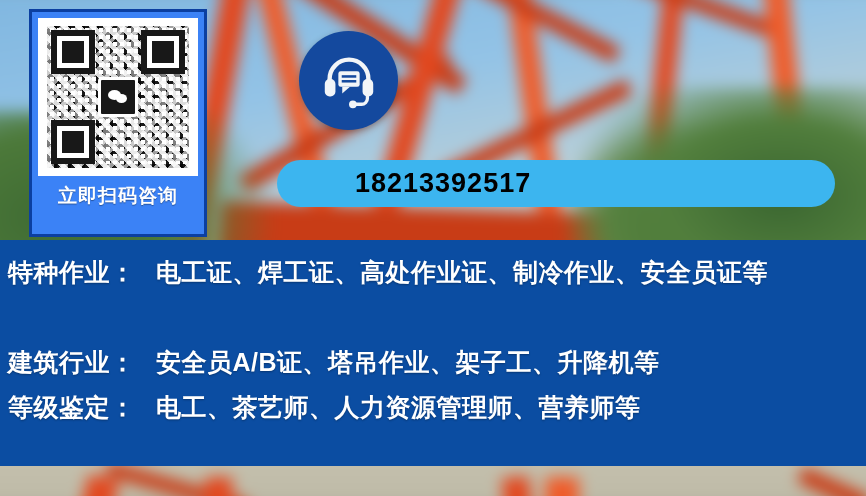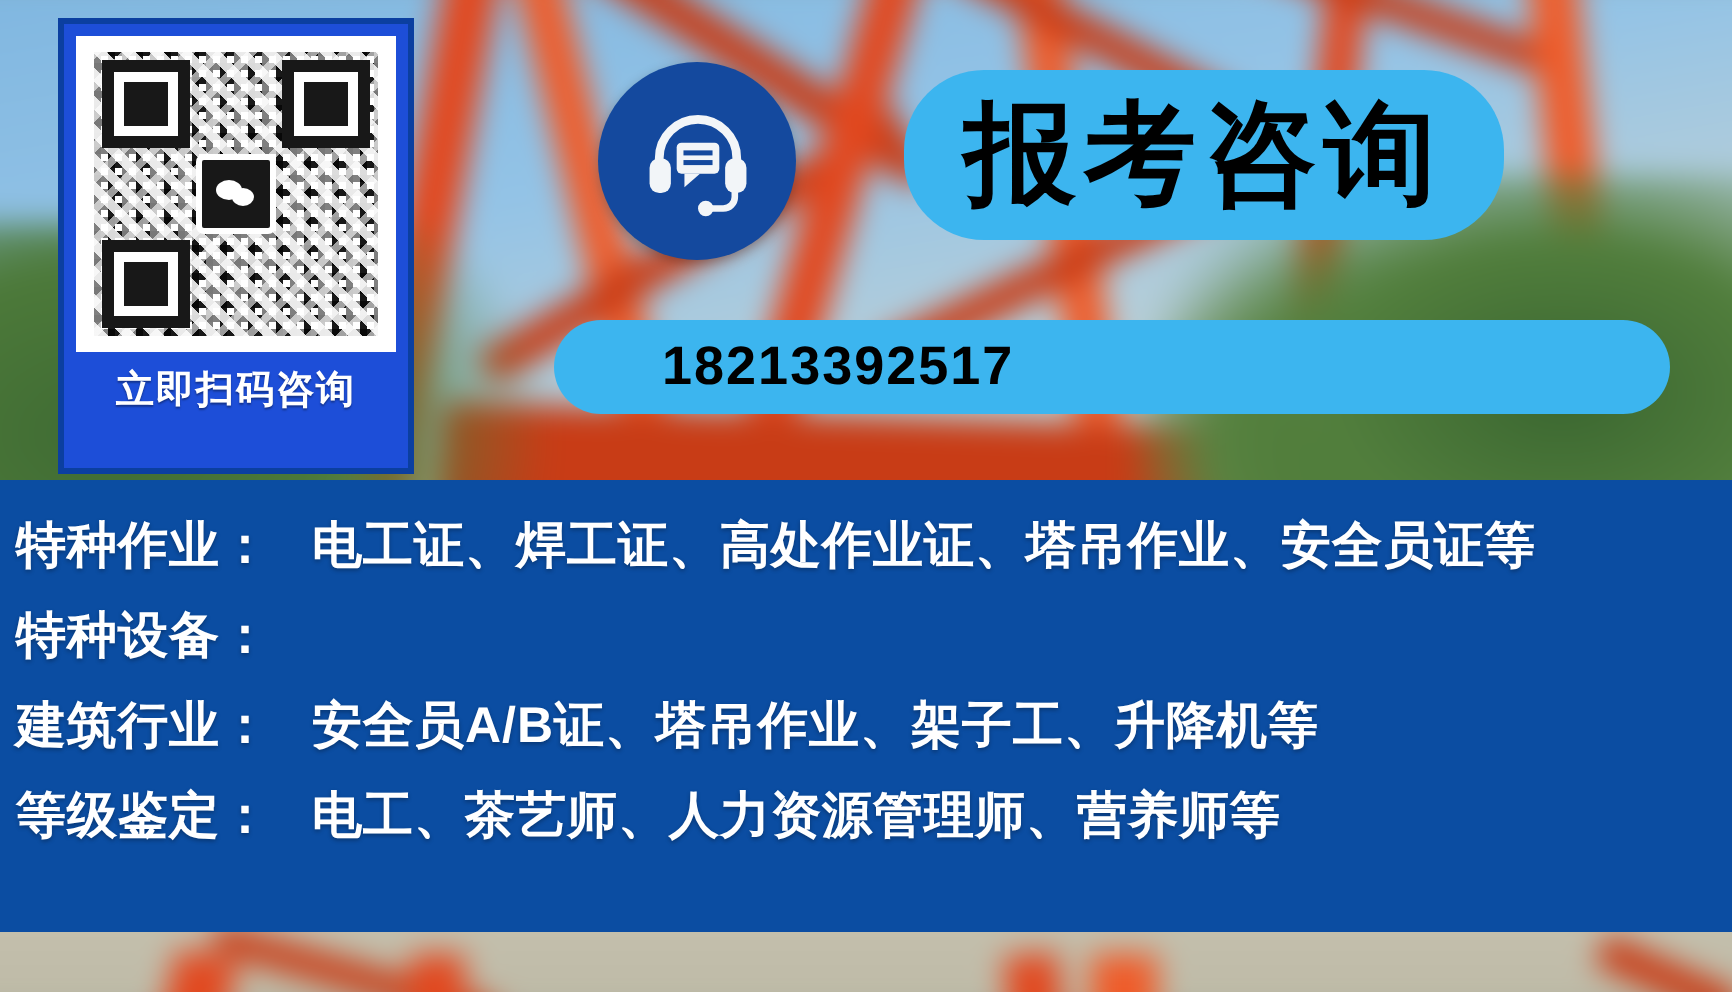--- a/index.html
+++ b/index.html
@@ -34,21 +34,21 @@
   }
   
   .bar{position:absolute;background:#e2481f;border-radius:2px;}
   .bar.l{background:#ef5c2a;}
   .bar.d{background:#c83c16;}
   .bg-blur{position:absolute;inset:0;filter:blur(7px);transform:scale(1.05);}
 
   
   .qr-card{
     position:absolute;left:29px;top:9px;width:178px;height:228px;
-    background:#1d4ed8;border:3px solid #0b3fa0;box-sizing:border-box;
+    background:#3b82f6;border:3px solid #0b3fa0;box-sizing:border-box;
     padding:6px 6px 0 6px;
   }
   .qr-white{
     width:100%;height:158px;background:#fff;box-sizing:border-box;
     display:flex;align-items:center;justify-content:center;position:relative;
   }
   .qr-img{
     width:142px;height:142px;position:relative;
     background-color:#fff;
     background-image:
@@ -100,21 +100,21 @@
   .pill-title{
     left:452px;top:35px;width:300px;height:85px;
     font-size:56px;letter-spacing:4px;
   }
   .pill-phone{
     left:277px;top:160px;width:558px;height:47px;
     font-size:26px;letter-spacing:1px;justify-content:flex-start;
     padding-left:26px;box-sizing:border-box;
   }
   .pill-phone .label{letter-spacing:2px;}
-  .pill-phone .num{margin-left:28px;letter-spacing:1px;font-size:27px;}
+  .pill-phone .num{margin-left:52px;letter-spacing:1px;font-size:27px;}
 
   
   .info{
     position:absolute;left:0;top:240px;width:866px;height:226px;
     background:#0b4da2;box-sizing:border-box;padding:16px 0 0 8px;
   }
   .row{
     display:flex;align-items:baseline;height:45px;
     font-size:25px;font-weight:bold;color:#fff;white-space:nowrap;
     text-shadow:0 1px 2px rgba(0,0,0,.30);
@@ -183,35 +183,31 @@
       <rect x="46" y="30" width="11" height="18" rx="5" fill="#f2f5f8"></rect>
       <rect x="21" y="22" width="22" height="16" rx="2.5" fill="#f2f5f8"></rect>
       <polygon points="25,38 25,45 33,38" fill="#f2f5f8"></polygon>
       <rect x="24.5" y="26" width="15" height="2.6" fill="#14499e"></rect>
       <rect x="24.5" y="31" width="15" height="2.6" fill="#14499e"></rect>
       <path d="M51 47 v3 a6 6 0 0 1 -6 6 h-6" fill="none" stroke="#f2f5f8" stroke-width="3.4" stroke-linecap="round"></path>
       <circle cx="36" cy="56" r="4" fill="#f2f5f8"></circle>
     </svg>
   </div>
 
-  <div class="pill pill-title">
-    <span>报考咨询</span>
-  </div>
 
   <div class="pill pill-phone">
     <span class="num">18213392517</span>
   </div>
 
   <div class="info">
     <div class="row">
       <span class="cat">特种作业：</span>
-      <span class="val">电工证、焊工证、高处作业证、塔吊作业、安全员证等</span>
-    </div>
-    <div class="row">
-      <span class="cat">特种设备：</span>
+      <span class="val">电工证、焊工证、高处作业证、制冷作业、安全员证等</span>
+    </div>
+    <div class="row">
     </div>
     <div class="row">
       <span class="cat">建筑行业：</span>
       <span class="val">安全员A/B证、塔吊作业、架子工、升降机等</span>
     </div>
     <div class="row">
       <span class="cat">等级鉴定：</span>
       <span class="val">电工、茶艺师、人力资源管理师、营养师等</span>
     </div>
   </div>

